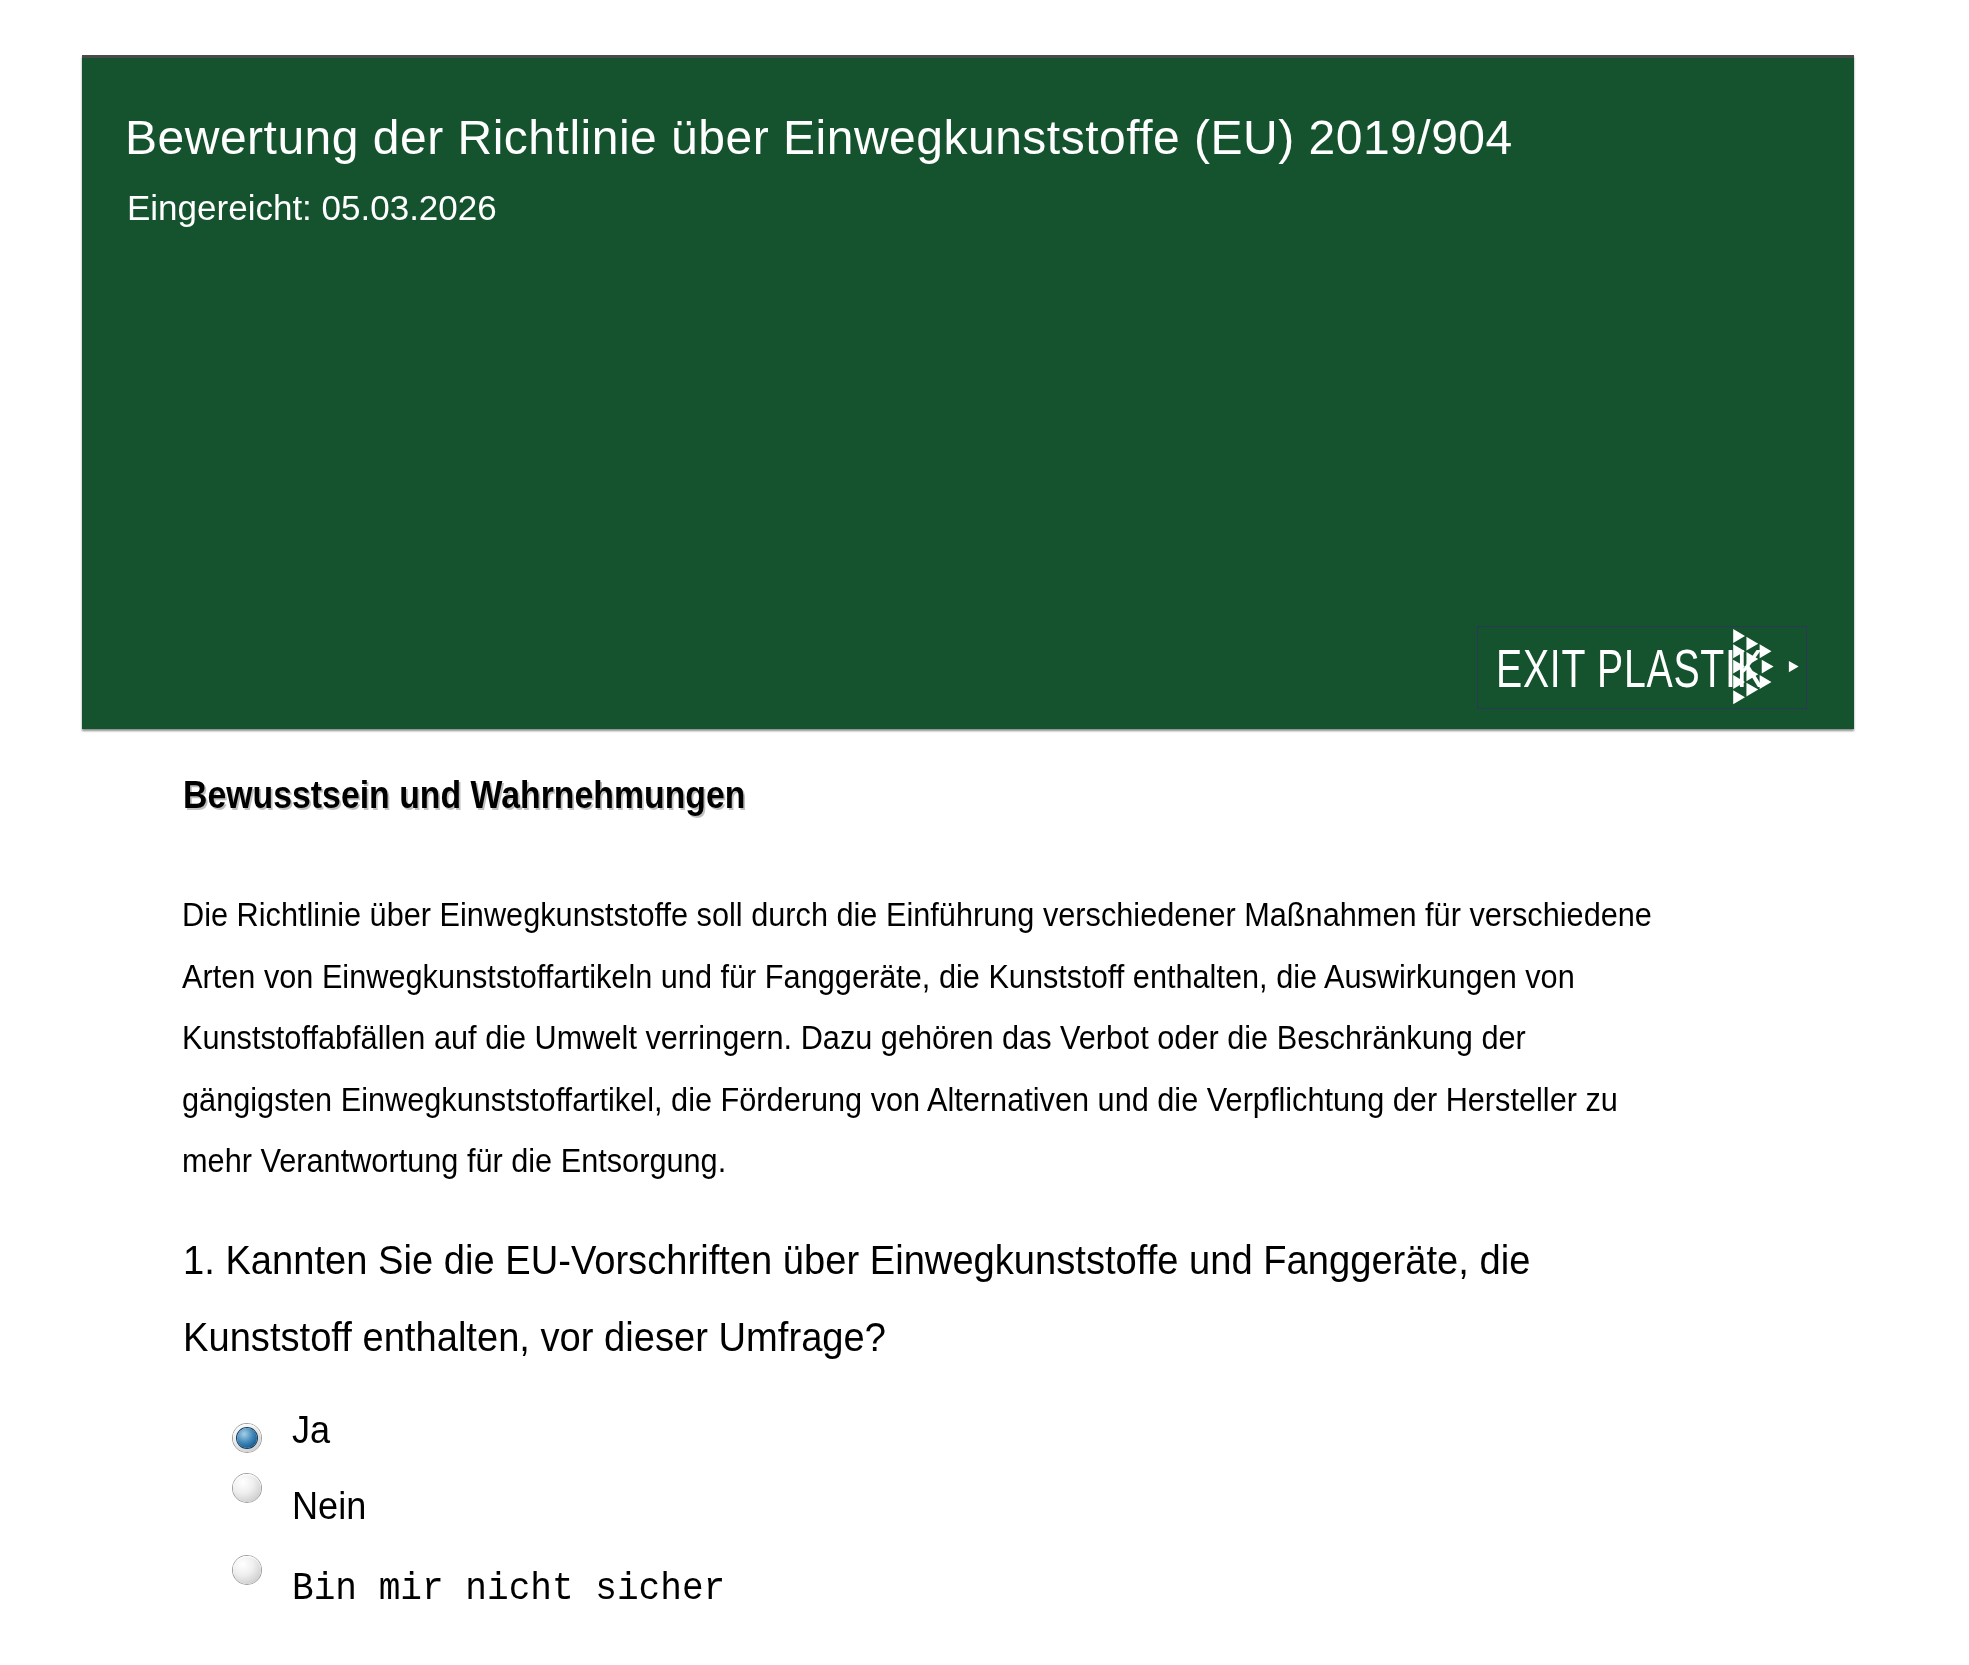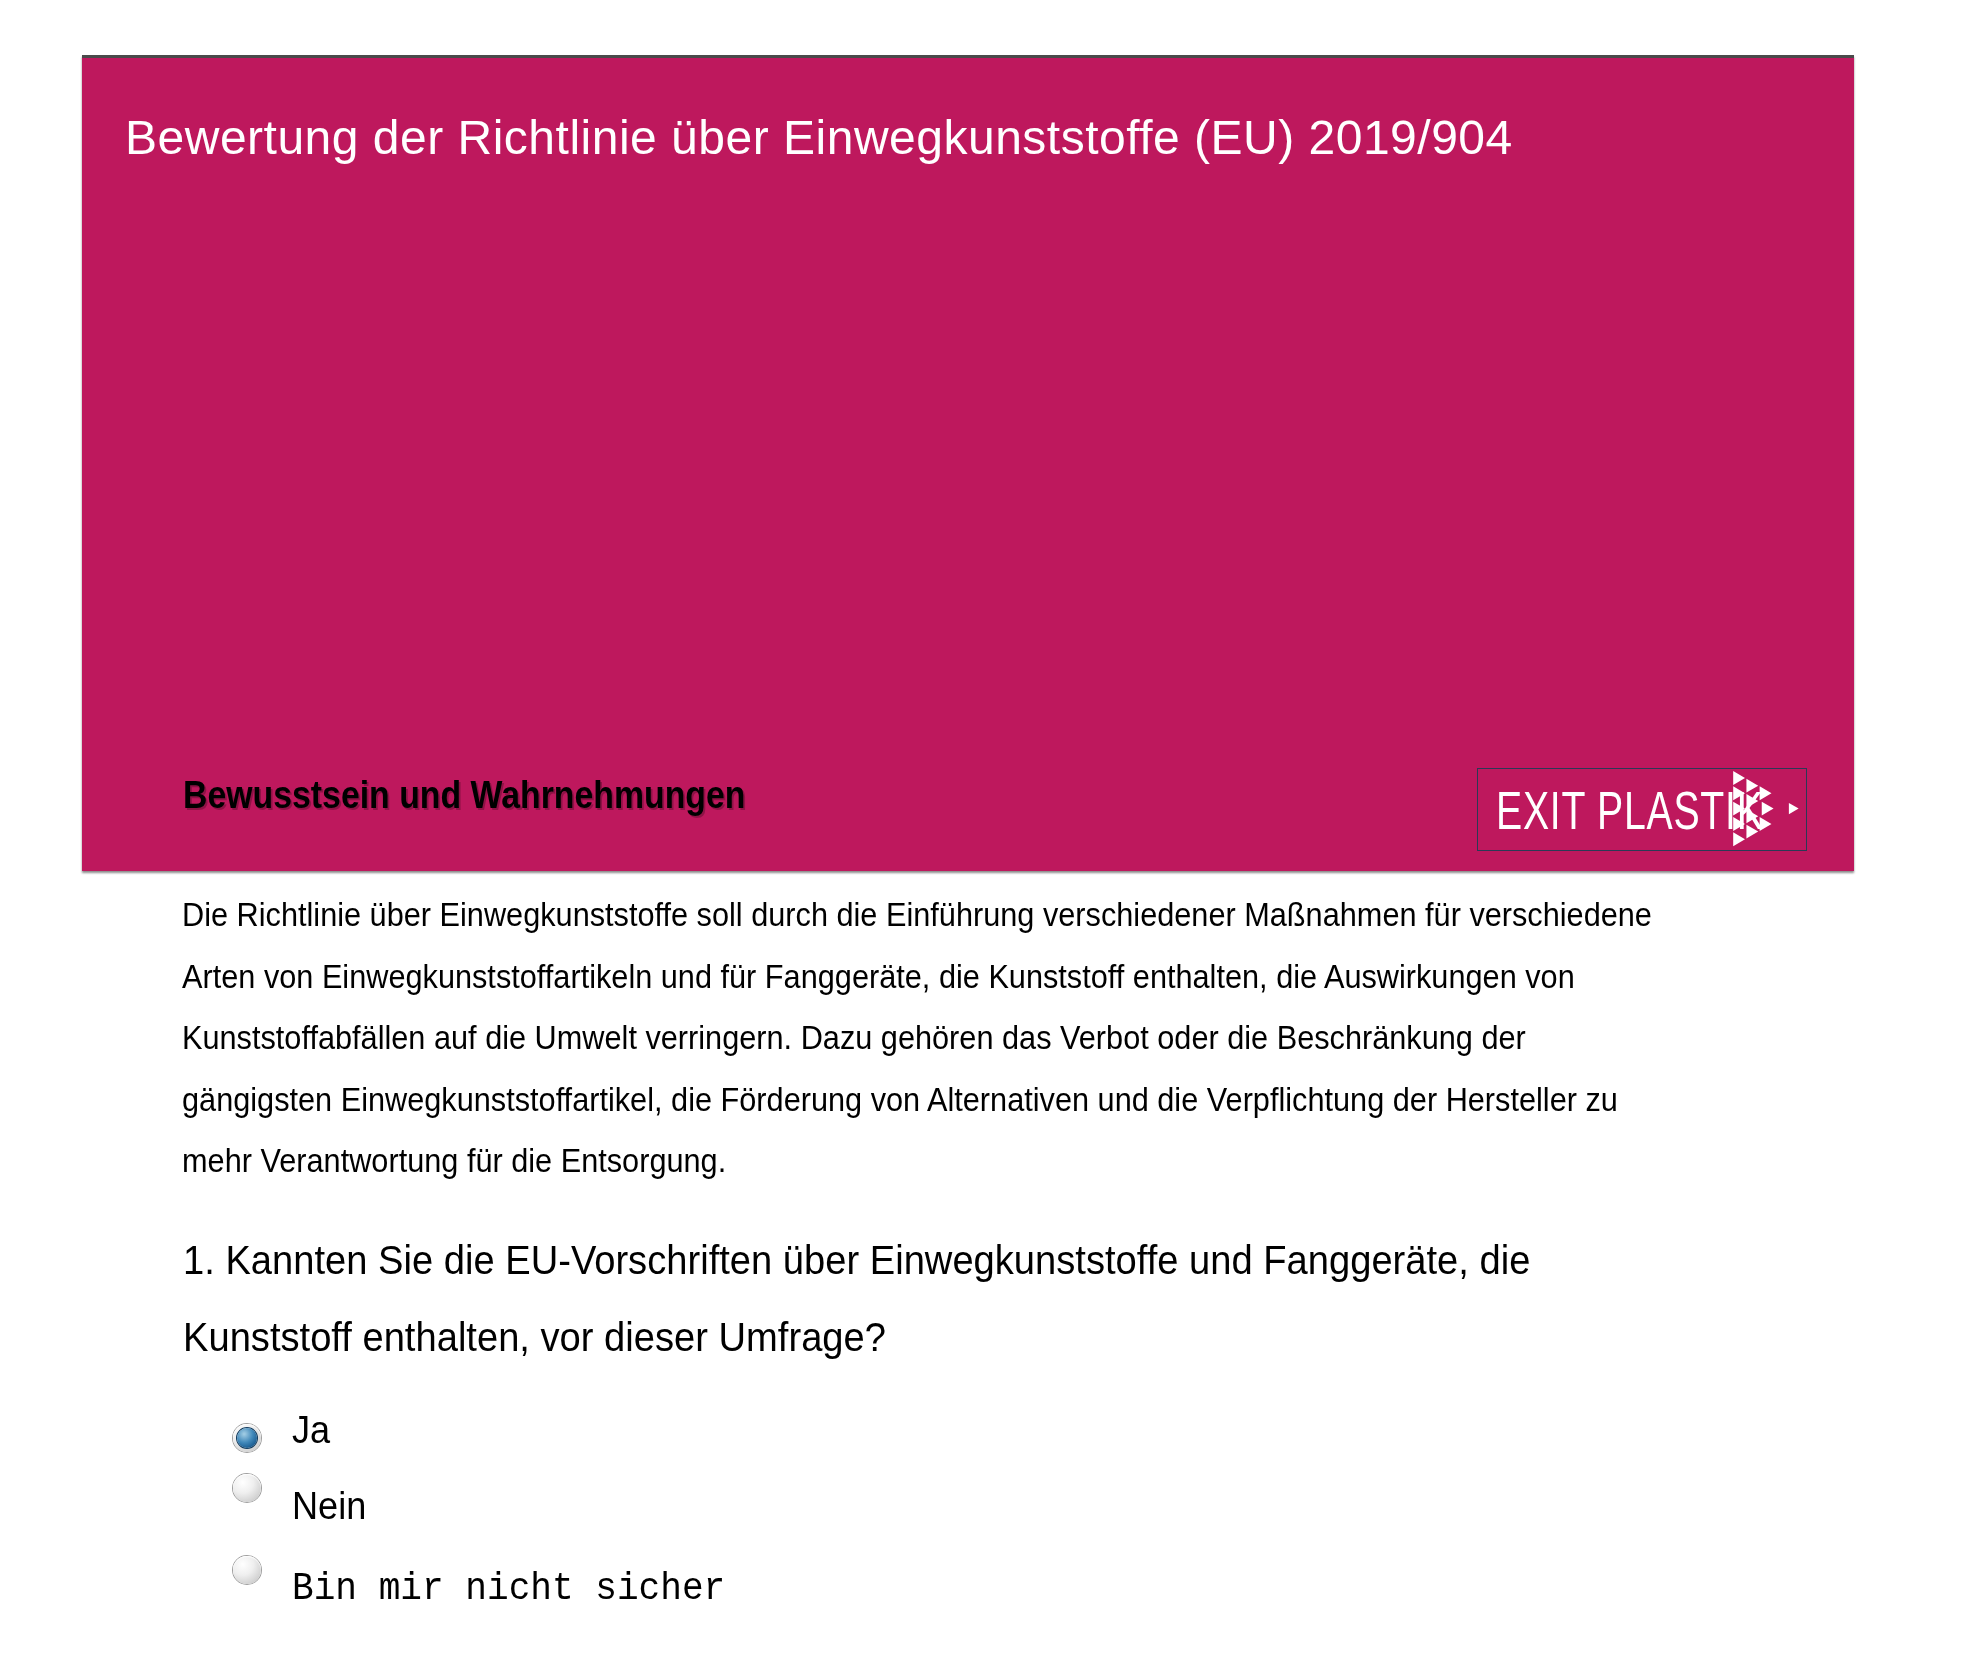--- a/index.html
+++ b/index.html
@@ -3,22 +3,22 @@
 <meta charset="utf-8">
 <style>
   html,body{margin:0;padding:0;}
   body{
     width:1969px;height:1665px;position:relative;background:#ffffff;
     font-family:"Liberation Sans","DejaVu Sans",sans-serif;color:#000;
     overflow:hidden;
   }
   
   .banner{
-    position:absolute;left:82px;top:55px;width:1772px;height:816px;
-    background:#be185d;border-top:3px solid #4a4a4a;box-sizing:border-box;
+    position:absolute;left:82px;top:55px;width:1772px;height:674px;
+    background:#14532d;border-top:3px solid #4a4a4a;box-sizing:border-box;
     box-shadow:0 2px 2px rgba(0,0,0,0.45);
   }
   .banner-title{
     position:absolute;left:43px;top:52px;font-size:48px;font-weight:400;
     color:#ffffff;white-space:nowrap;letter-spacing:0.5px;
   }
   .banner-sub{
     position:absolute;left:45px;top:130px;font-size:35px;font-weight:400;
     color:#ffffff;white-space:nowrap;
   }
@@ -67,20 +67,21 @@
   .option-label{
     margin-left:31px;margin-top:12px;font-size:38px;line-height:1.1;
     transform:scaleX(0.95);transform-origin:0 0;white-space:nowrap;
   }
 </style>
 </head>
 <body>
 
 <div class="banner">
   <div class="banner-title">Bewertung der Richtlinie über Einwegkunststoffe (EU) 2019/904</div>
+  <div class="banner-sub">Eingereicht: 05.03.2026</div>
 
   <div class="logo-box">
     <span class="logo-text">EXIT PLASTIK</span>
     <svg class="logo-tri" width="70" height="78" viewBox="0 0 50 56" aria-hidden="true">
       <g fill="#ffffff">
 
         <polygon points="0,0 0,10 8.5,5"></polygon>
         <polygon points="0,11 0,21 8.5,16"></polygon>
         <polygon points="0,22 0,32 8.5,27"></polygon>
         <polygon points="0,33 0,43 8.5,38"></polygon>

